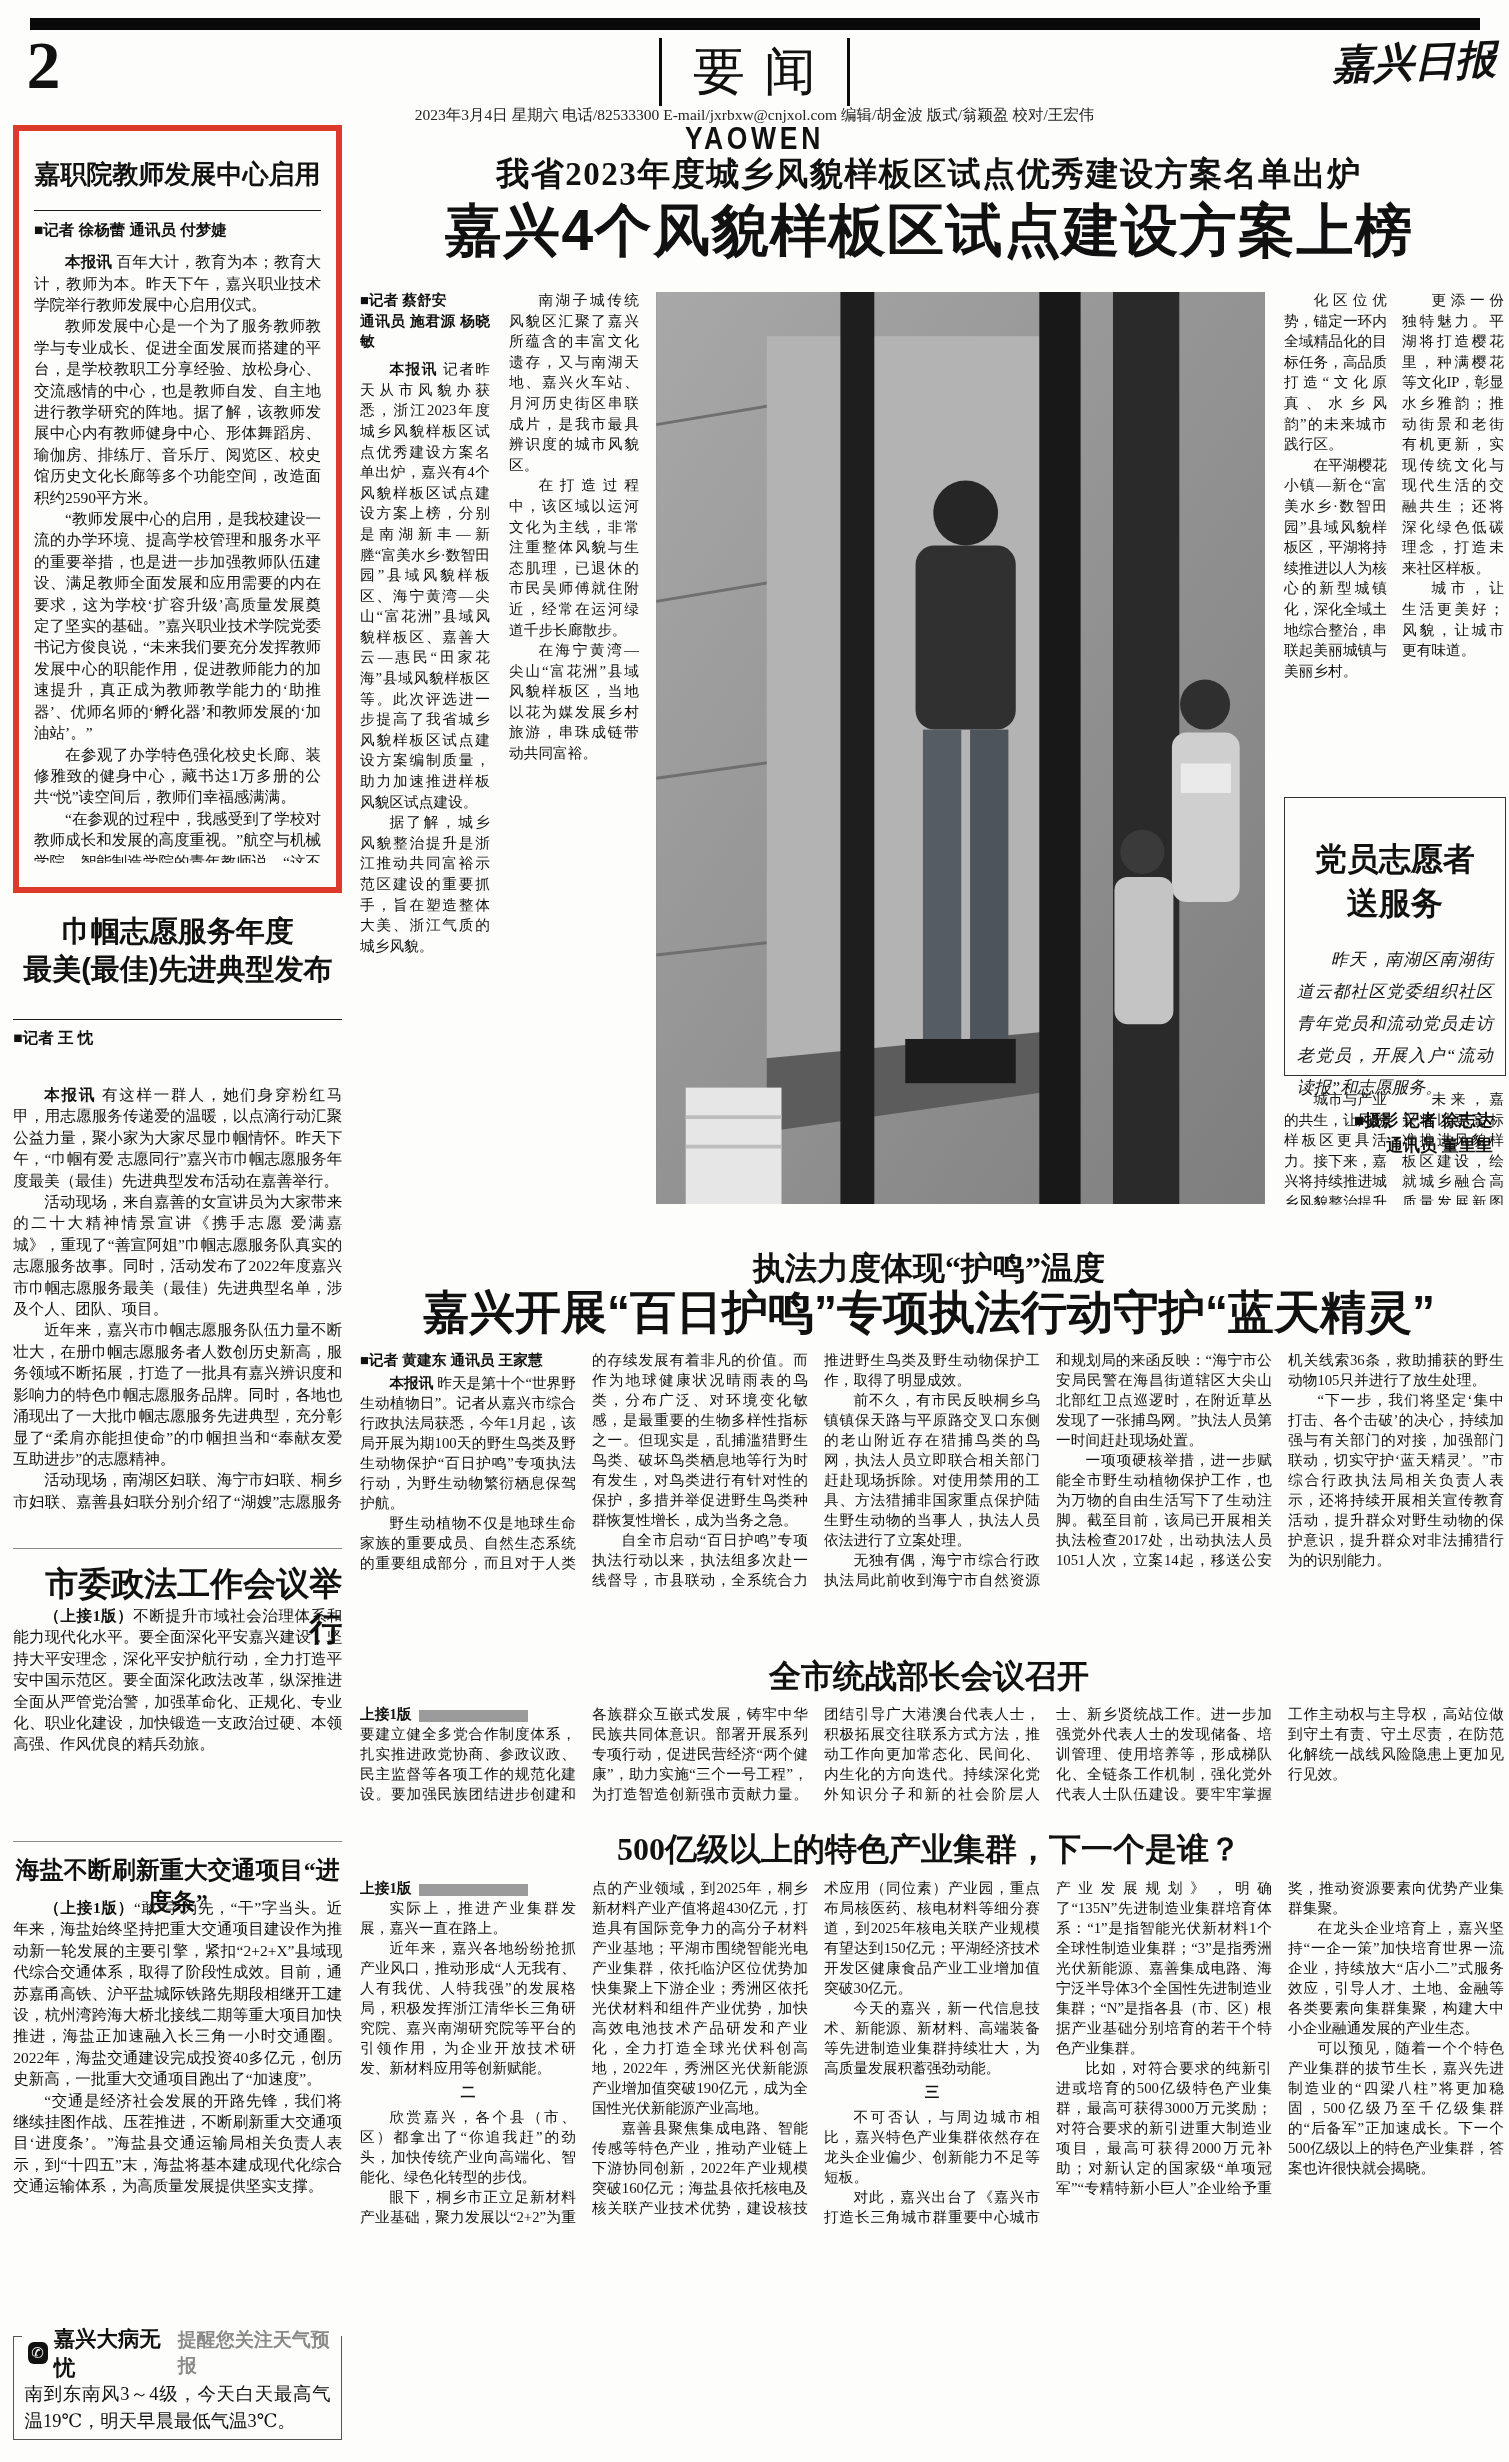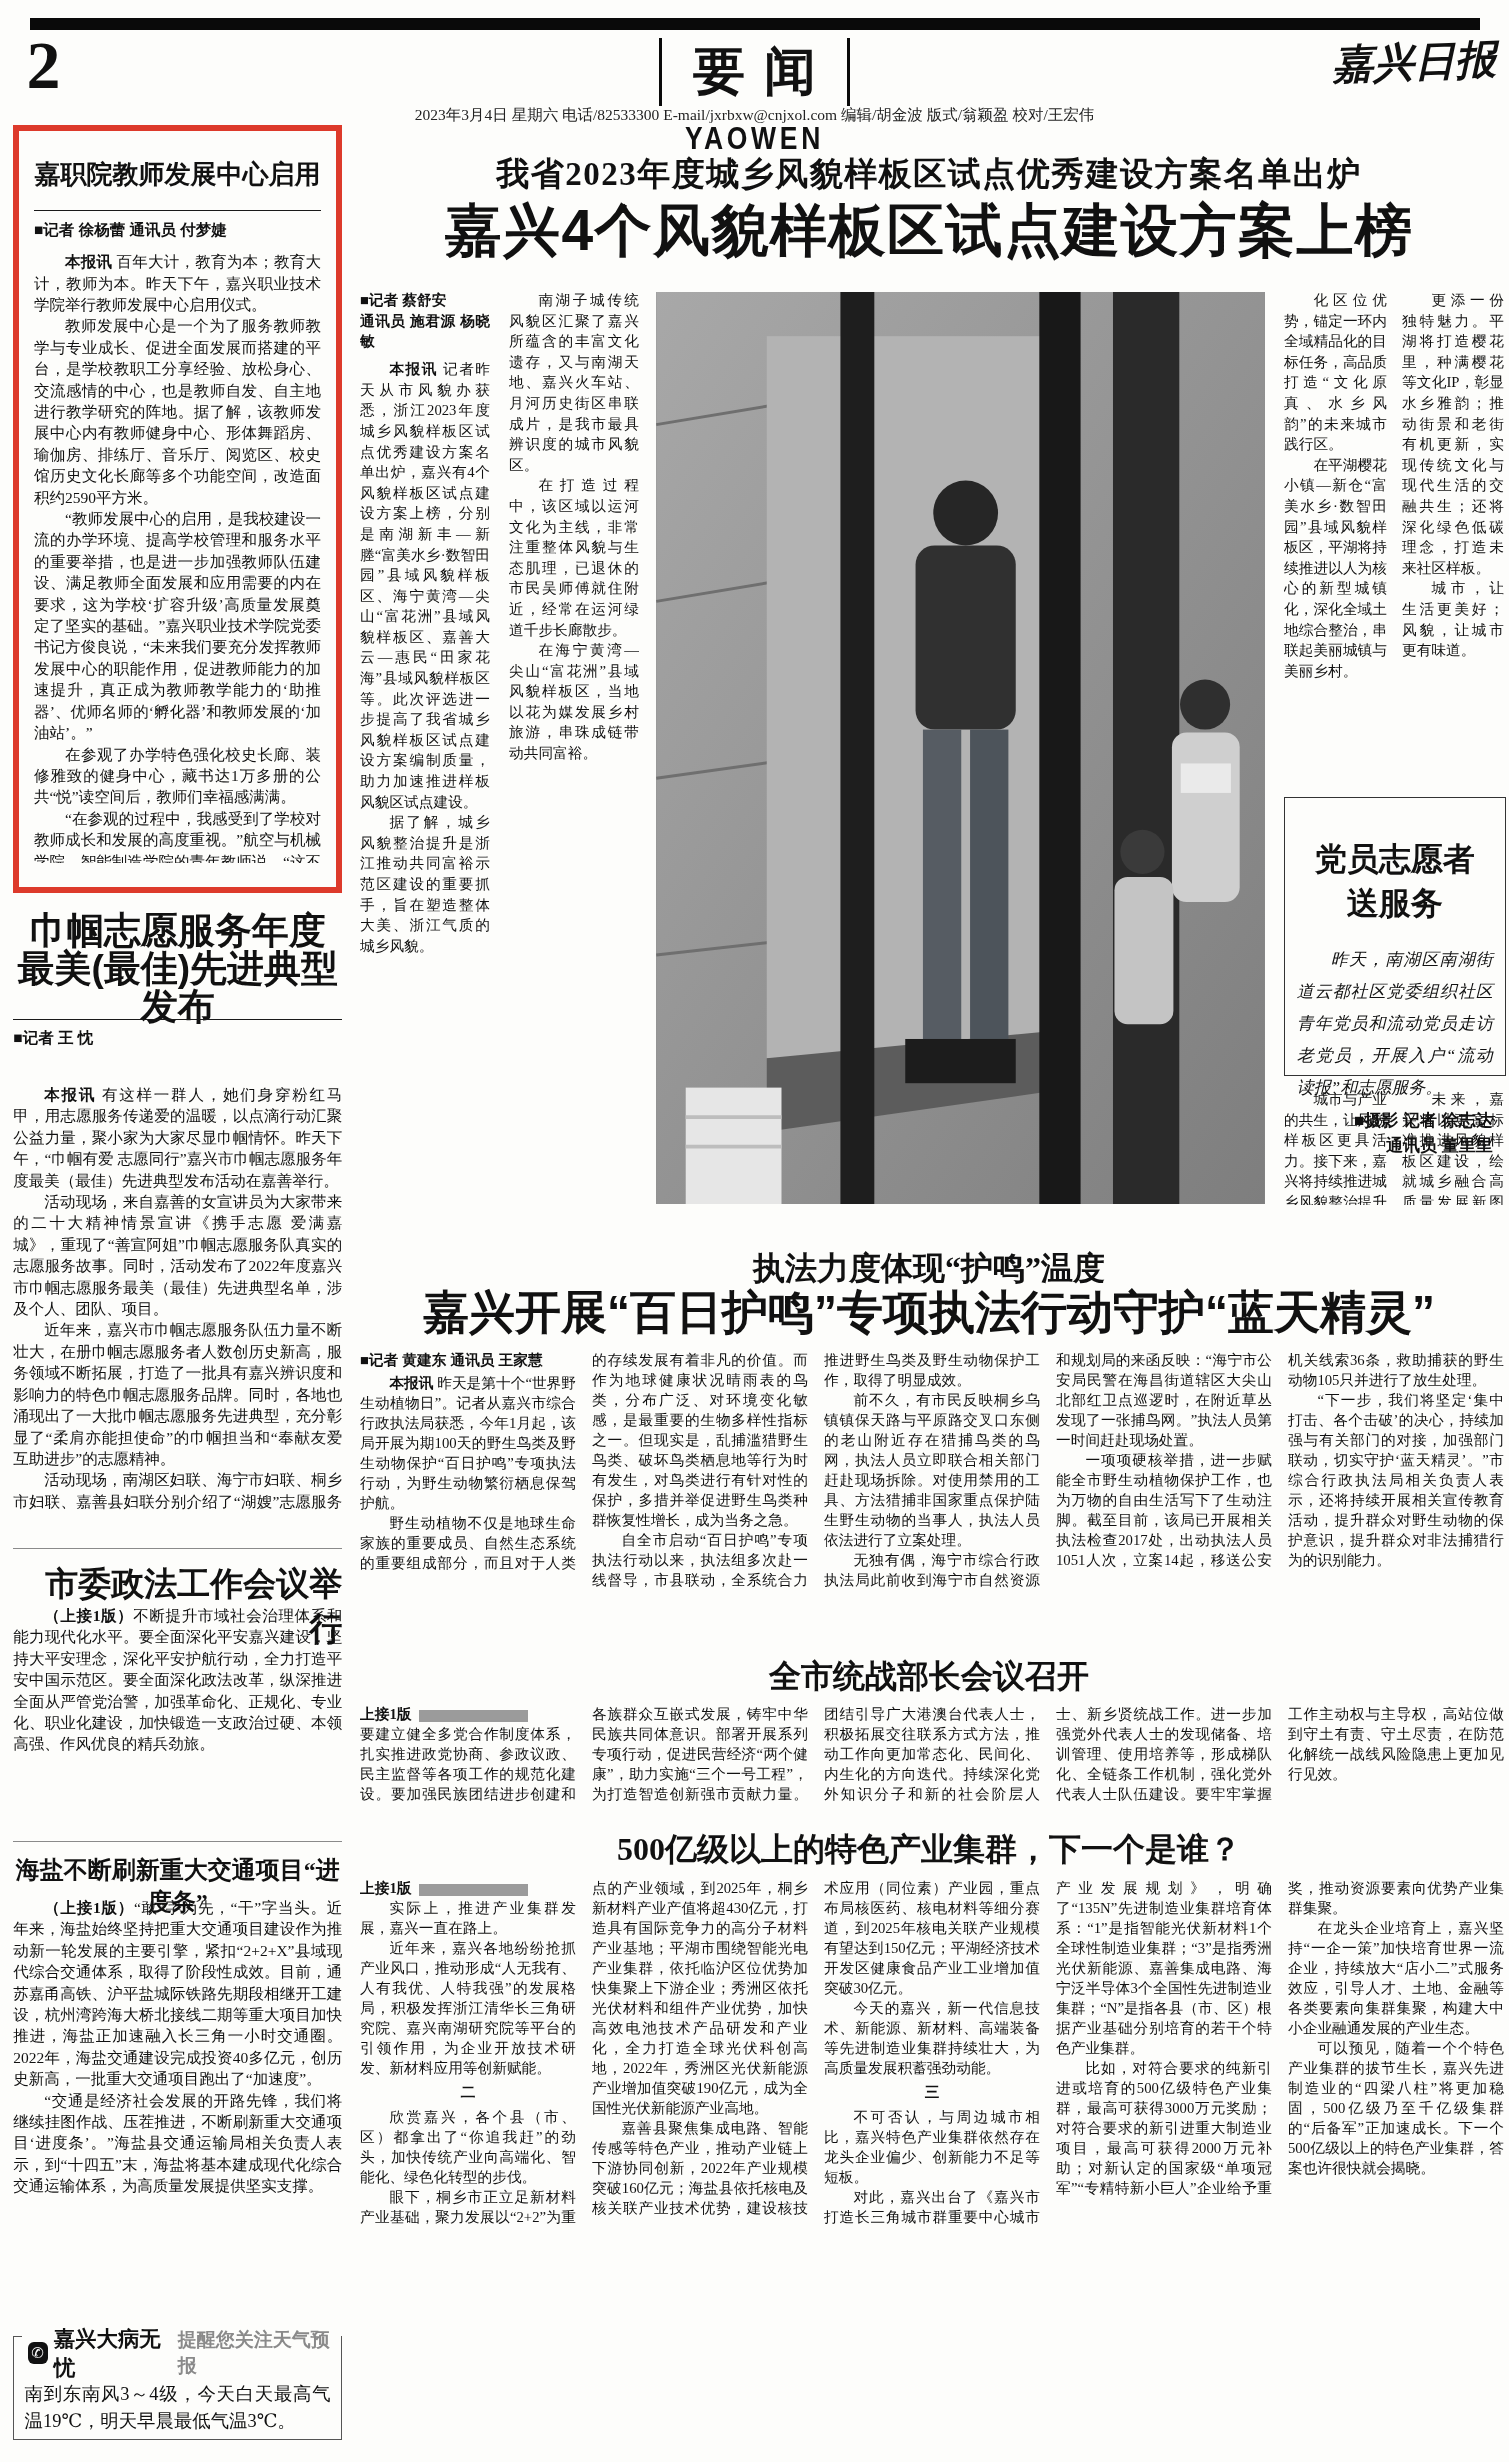--- a/index.html
+++ b/index.html
@@ -5,34 +5,34 @@
   html,body{margin:0;padding:0;background:#e8e8e8;}
   #page{position:relative;width:1509px;height:2462px;background:#fdfdfb;color:#111;
         font-family:"Liberation Serif","DejaVu Serif",serif;overflow:hidden;margin:0 auto;}
   .hei{font-family:"Liberation Sans","DejaVu Sans",sans-serif;}
   .abs{position:absolute;}
   
   .topbar{left:29.5px;top:18.4px;width:1450px;height:11.8px;background:#0a0a0a;}
   .pagenum{left:26.5px;top:31px;font-size:68px;font-weight:bold;line-height:1;}
   .section-row{left:0;top:37px;width:1509px;display:flex;justify-content:center;align-items:center;gap:31px;}
   .vbar{width:2.9px;height:68px;background:#0a0a0a;}
-  .section-title{font-size:52px;letter-spacing:19px;margin-right:-19px;font-weight:700;}
+  .section-title{font-size:52px;letter-spacing:19px;margin-right:-19px;font-weight:400;}
   .dateline{left:0;top:105px;width:1509px;text-align:center;font-size:15.5px;color:#222;font-family:Liberation Serif, serif;}
   .pinyin{left:0;top:124px;width:1509px;text-align:center;font-size:26.5px;font-weight:900;
           letter-spacing:3.7px;transform:scaleY(1.15);}
   .masthead{right:13.3px;top:35px;font-size:41px;font-weight:900;font-style:italic;transform:rotate(-2deg);}
   
   .leftcol{left:13.3px;width:329px;}
   .redbox{top:125px;height:741px;border:6.6px solid #dd3a2b;padding:7.4px 14.7px;box-sizing:content-box;width:287px;}
   .box-title{font-size:26px;font-weight:900;text-align:center;margin-top:19px;}
   .byline-row{border-top:1.5px solid #1a1a1a;margin-top:17.7px;padding-top:8.8px;font-size:15.5px;font-weight:bold;}
   .smallbody{font-size:15.5px;line-height:21.4px;text-align:justify;}
   .smallbody p{margin:0;text-indent:2em;}
   .redbox .smallbody{margin-top:10.3px;height:612px;overflow:hidden;}
-  .art2-title{top:912px;font-size:37px;font-weight:900;text-align:center;line-height:38px;}
+  .art2-title{top:912px;font-size:29px;font-weight:900;text-align:center;line-height:38px;}
   .art2-byline{top:1001px;}
   .art2-body{top:1036px;height:427px;overflow:hidden;margin-top:48px;}
   .rule{height:0;border-top:0.7px solid #8a8a8a;}
   .art3-title{top:1562px;font-size:33px;text-align:right;font-weight:600;}
   .art3-body{top:1605px;height:221px;overflow:hidden;}
   .art4-title{top:1854px;font-size:24px;text-align:center;font-weight:600;}
   .art4-body{top:1897px;height:426px;overflow:hidden;}
   .weatherbox{top:2336px;height:87px;border:1.5px solid #555;padding:7.4px 10.3px;width:306px;}
   .weather-head{position:absolute;top:-13.3px;left:7.4px;background:#fdfdfb;padding:0 5.9px;display:flex;align-items:center;gap:5.9px;}
   .wlogo{width:22px;height:22px;border-radius:5.9px;background:#111;color:#fff;font-size:14.7px;

